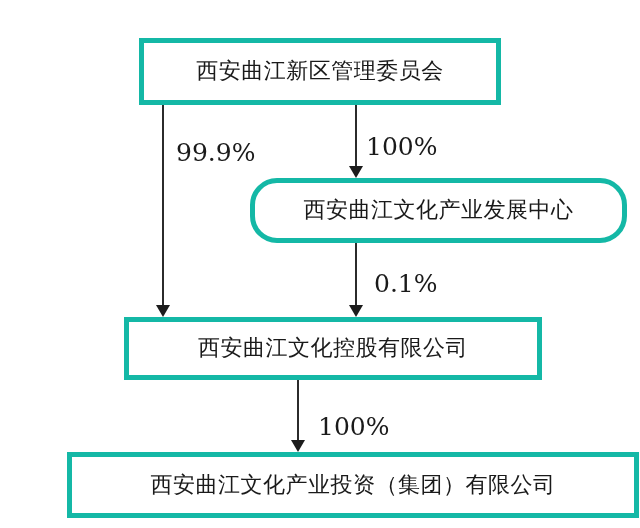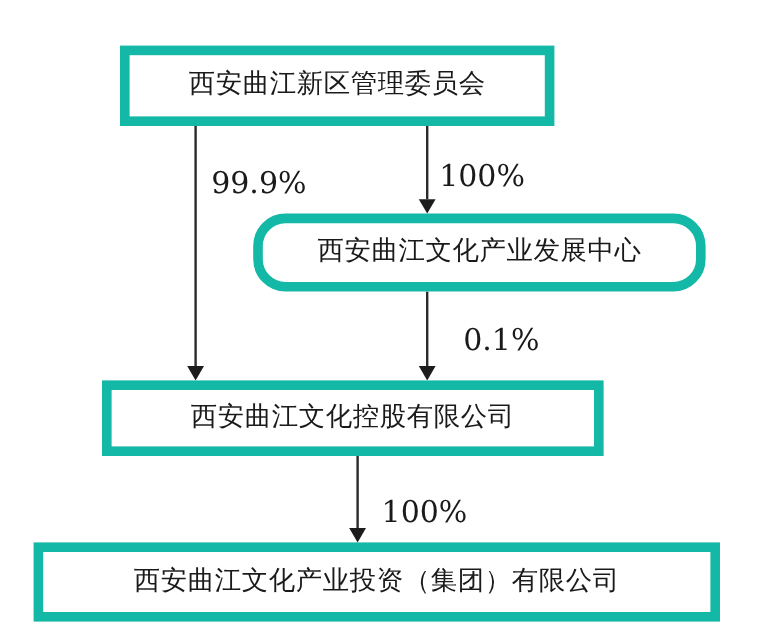--- a/index.html
+++ b/index.html
@@ -13,25 +13,26 @@
   #chart-canvas {
     position: relative;
     width: 640px;
     height: 528px;
     background: #ffffff;
     overflow: hidden;
   }
   .node-box {
     position: absolute;
     box-sizing: border-box;
-    border: 8px solid #14b8a6;
+    border: 5px solid #14b8a6;
     background: #ffffff;
     display: flex;
     align-items: center;
     justify-content: center;
+    margin-left: 39px;
   }
   .node-label {
     font-family: "DejaVu Serif", "Liberation Serif", serif;
     font-size: 22px;
     line-height: 1.1;
     color: #1a1a1a;
     letter-spacing: 0.5px;
     white-space: nowrap;
     text-align: center;
   }
@@ -64,21 +65,21 @@
   <div class="edge-line" style="left:162px; top:105px; height:200px;"></div>
   <div class="edge-arrowhead" style="left:156px; top:305px;"></div>
   <div class="edge-label" style="left:176px; top:138px;">99.9%</div>
 
   <div class="edge-line" style="left:355px; top:105px; height:61px;"></div>
   <div class="edge-arrowhead" style="left:349px; top:166px;"></div>
   <div class="edge-label" style="left:366px; top:132px;">100%</div>
 
   <div class="edge-line" style="left:355px; top:243px; height:62px;"></div>
   <div class="edge-arrowhead" style="left:349px; top:305px;"></div>
-  <div class="edge-label" style="left:386px; top:269px;">0.1%</div>
+  <div class="edge-label" style="left:374px; top:269px;">0.1%</div>
 
   <div class="edge-line" style="left:297px; top:380px; height:60px;"></div>
   <div class="edge-arrowhead" style="left:291px; top:440px;"></div>
   <div class="edge-label" style="left:318px; top:412px;">100%</div>
 
   <div class="node-box" style="left:100px; top:38px; width:362px; height:67px;">
     <span class="node-label">西安曲江新区管理委员会</span>
   </div>
 
   <div class="node-box" style="left:211px; top:178px; width:377px; height:65px;border-radius:27px;">

